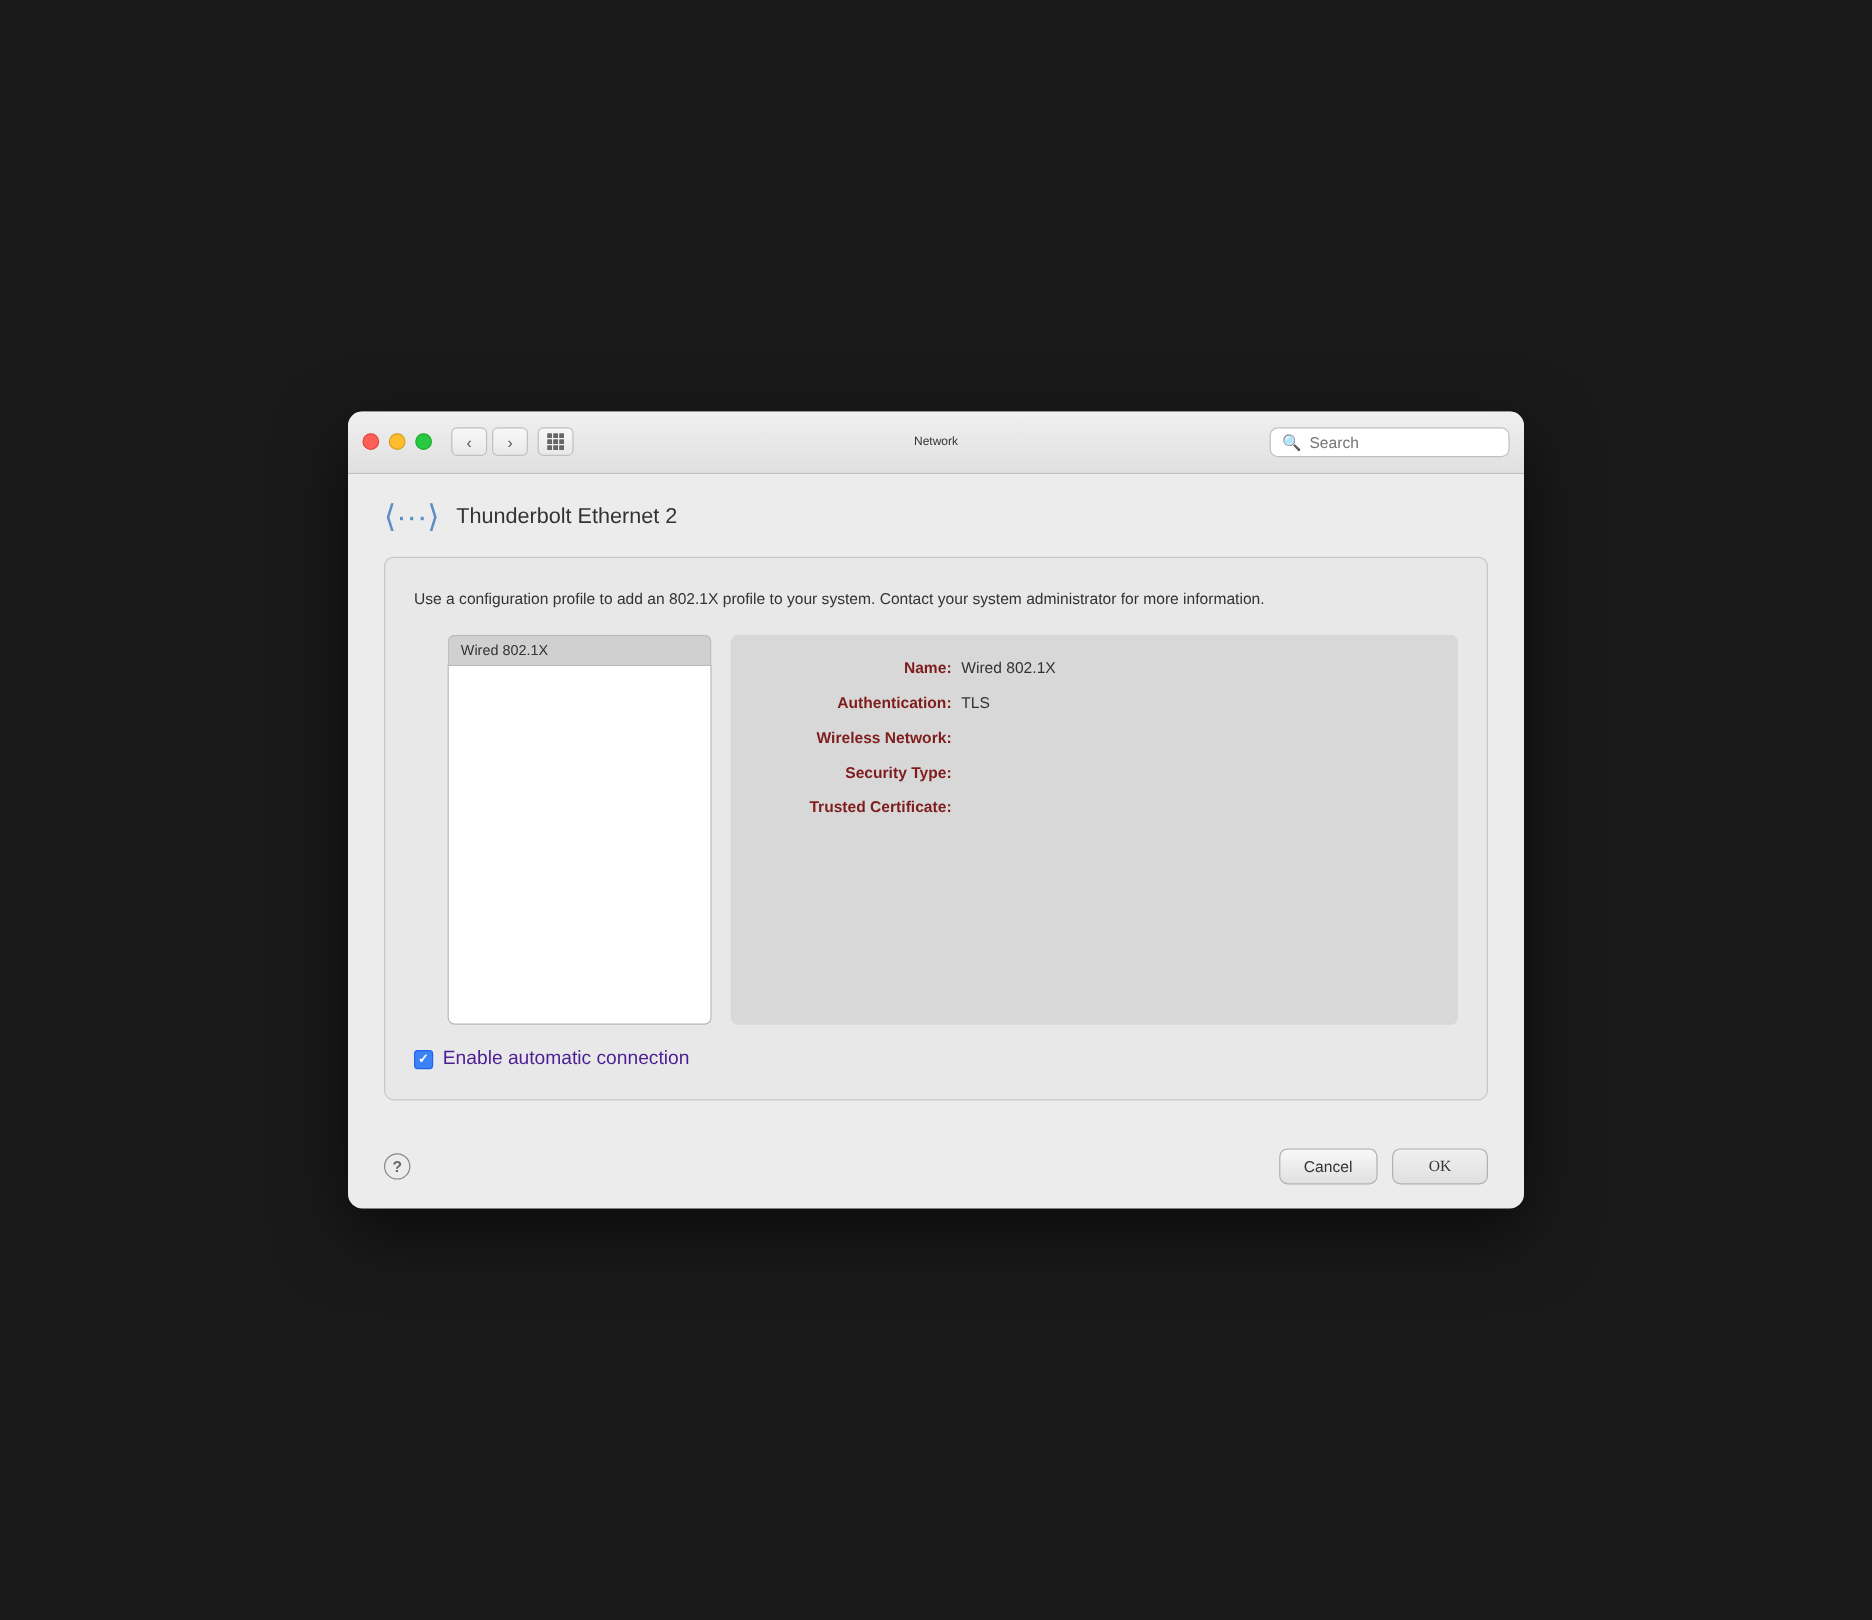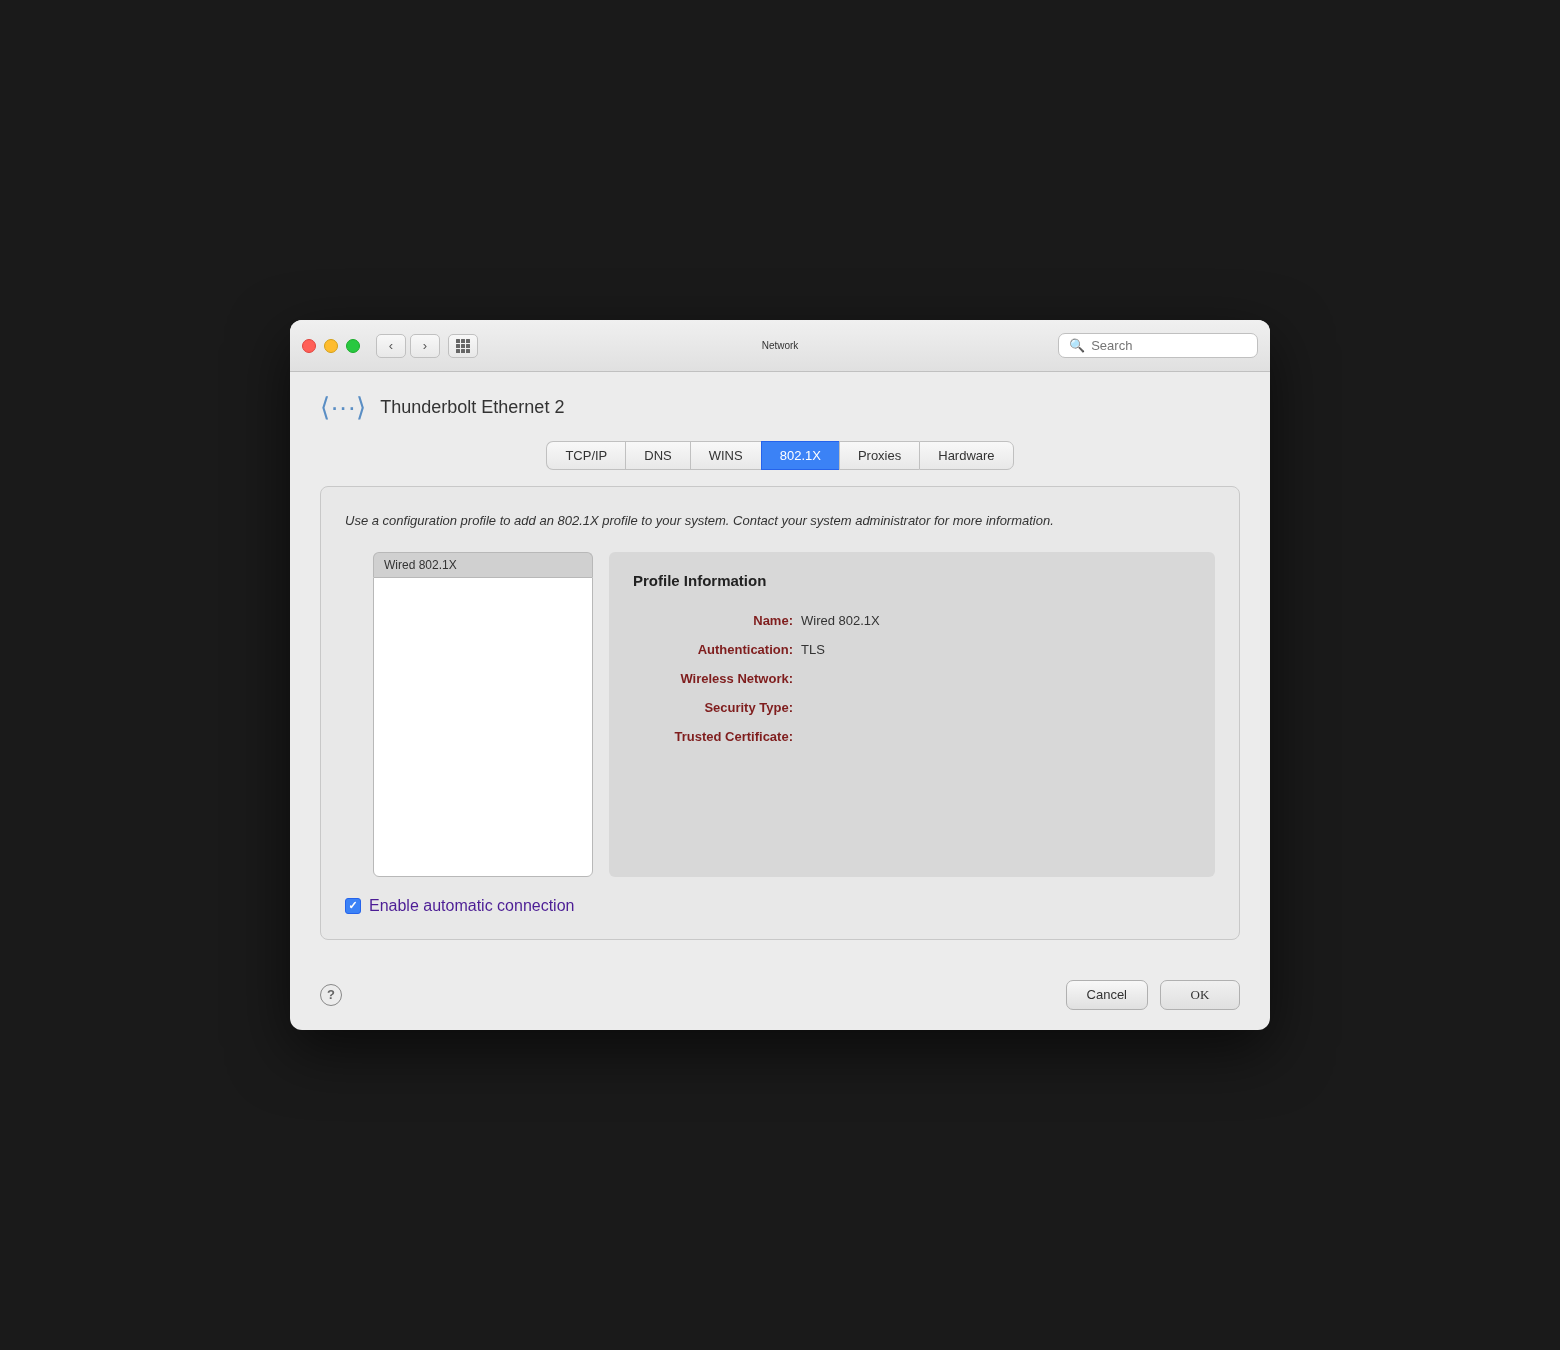--- a/index.html
+++ b/index.html
@@ -193,21 +193,20 @@
       border: 1px solid #c8c8c8;
       border-radius: 8px;
       padding: 24px;
     }
 
     .description {
       font-size: 13px;
       color: #333;
       line-height: 1.6;
       margin-bottom: 20px;
-      font-style: italic;
     }
 
     .panel-content {
       display: flex;
       gap: 16px;
       padding-left: 28px;
     }
 
     
     .profile-list-container {
@@ -392,41 +391,32 @@
 
   <div class="content">
 
     <div class="page-header">
       <div class="ethernet-icon">
         <span style="font-size:26px; color:#5a8ec4;">⟨···⟩</span>
       </div>
       <div class="page-title">Thunderbolt Ethernet 2</div>
     </div>
 
-    <div class="tabs">
-      <div class="tab">TCP/IP</div>
-      <div class="tab">DNS</div>
-      <div class="tab">WINS</div>
-      <div class="tab active">802.1X</div>
-      <div class="tab">Proxies</div>
-      <div class="tab">Hardware</div>
-    </div>
 
     <div class="panel">
       <p class="description">Use a configuration profile to add an 802.1X profile to your system. Contact your system administrator for more information.</p>
 
       <div class="panel-content">
 
         <div class="profile-list-container">
           <div class="profile-list-header">Wired 802.1X</div>
           <div class="profile-list-body"></div>
         </div>
 
         <div class="profile-info">
-          <div class="profile-info-title">Profile Information</div>
 
           <div class="info-row">
             <span class="info-label">Name:</span>
             <span class="info-value">Wired 802.1X</span>
           </div>
 
           <div class="info-row">
             <span class="info-label">Authentication:</span>
             <span class="info-value">TLS</span>
           </div>

